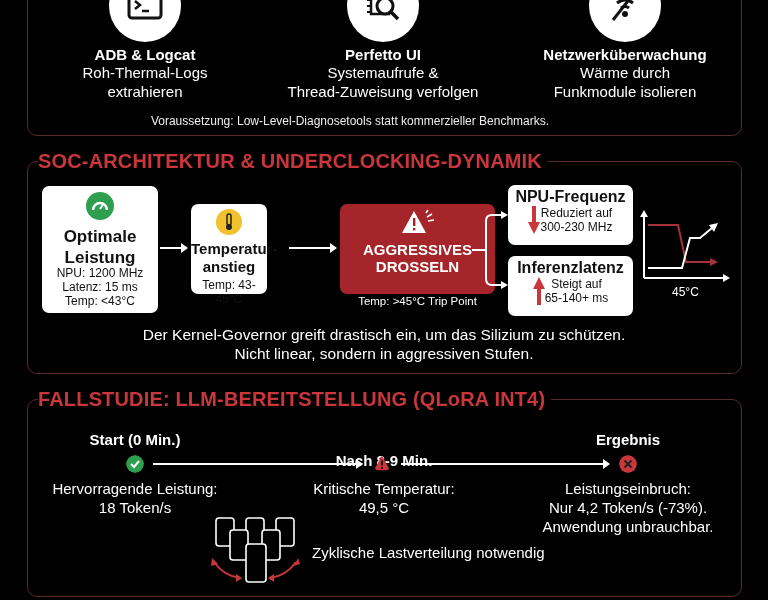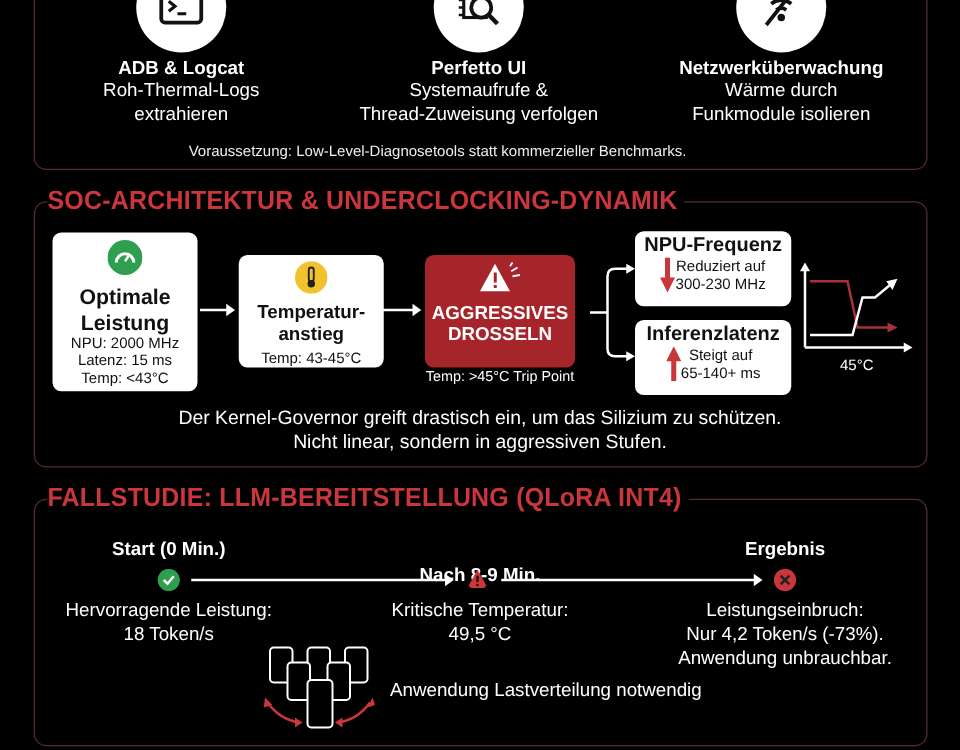--- a/index.html
+++ b/index.html
@@ -16,24 +16,24 @@
   .tool .name{font-weight:bold;font-size:15px;margin-top:4px;}
   .tool .desc{font-size:15px;line-height:19px;}
   .t1{left:35px;top:-30px;}
   .t2{left:273px;top:-30px;}
   .t3{left:515px;top:-30px;}
   .prereq{position:absolute;left:0;width:700px;top:114px;text-align:center;font-size:12px;color:#eee;}
   .box{position:absolute;background:#fff;color:#111;border-radius:7px;text-align:center;box-sizing:border-box;}
   .b-opt{left:42px;top:186px;width:116px;height:127px;}
   .b-opt .title{font-weight:bold;font-size:17px;line-height:17px;margin-top:4px;}
   .b-opt .line{font-size:12px;line-height:14px;}
-  .b-temp{left:191px;top:204px;width:116px;height:90px;}
+  .b-temp{left:191px;top:204px;width:76px;height:90px;}
   .b-temp .title{font-weight:bold;font-size:15px;line-height:16px;margin-top:2px;}
   .b-temp .line{font-size:12px;margin-top:3px;}
-  .b-agg{left:340px;top:204px;width:120px;height:90px;background:#a6252a;color:#fff;}
+  .b-agg{left:340px;top:204px;width:155px;height:90px;background:#a6252a;color:#fff;}
   .b-agg .title{font-weight:bold;font-size:15px;line-height:17px;}
   .b-agg .line{font-size:11.5px;margin-top:20px;}
   .b-npu{left:508px;top:185px;width:125px;height:60px;}
   .b-inf{left:508px;top:256px;width:125px;height:60px;}
   .b-npu .title,.b-inf .title{font-weight:bold;font-size:16px;margin-top:3px;}
   .small-row{display:flex;align-items:flex-end;justify-content:center;gap:0;font-size:12px;line-height:14px;}
   .arrow-h{position:absolute;height:2px;background:#fff;}
   .arrow-h::after{content:"";position:absolute;right:-2px;top:-4px;border-left:7px solid #fff;border-top:5px solid transparent;border-bottom:5px solid transparent;}
   .gov{position:absolute;left:0;width:768px;top:325px;text-align:center;font-size:15.5px;line-height:19px;}
   .tl-head{position:absolute;font-weight:bold;font-size:15px;text-align:center;width:200px;}
@@ -95,21 +95,21 @@
 <div class="section-title st2">SOC-ARCHITEKTUR &amp; UNDERCLOCKING-DYNAMIK</div>
 
 <div class="box b-opt">
   <svg width="28" height="28" viewBox="0 0 28 28" style="margin-top:6px">
       <circle cx="14" cy="14" r="14" fill="#2e9e4f"></circle>
       <path d="M7 18 a7 7 0 1 1 14 0" fill="none" stroke="#fff" stroke-width="2.5"></path>
       <line x1="14" y1="17" x2="18" y2="11" stroke="#fff" stroke-width="2"></line>
     </svg>
   <div class="title">Optimale</div>
   <div class="title">Leistung</div>
-  <div class="line">NPU: 2000 MHz</div>
+  <div class="line">NPU: 1200 MHz</div>
   <div class="line">Latenz: 15 ms</div>
   <div class="line">Temp: &lt;43°C</div>
 </div>
 
 <div class="arrow-h" style="left:160px;top:247px;width:26px;"></div>
 
 <div class="box b-temp">
   <svg width="26" height="26" viewBox="0 0 26 26" style="margin-top:5px">
       <circle cx="13" cy="13" r="13" fill="#f2c12e"></circle>
       <rect x="11" y="5" width="4" height="11" rx="2" fill="none" stroke="#222" stroke-width="1.5"></rect>
@@ -234,13 +234,13 @@
       <rect x="52" y="14" width="18" height="30" rx="3"></rect>
     <rect x="36" y="28" width="20" height="38" rx="3"></rect>
   </g>
   <path d="M4 46 q10 14 26 16" fill="none" stroke="#c9363c" stroke-width="2"></path>
     <polygon points="2,42 8,48 1,50" fill="#c9363c"></polygon>
     <polygon points="32,62 26,58 26,66" fill="#c9363c"></polygon>
   <path d="M60 62 q16 -2 26 -16" fill="none" stroke="#c9363c" stroke-width="2"></path>
     <polygon points="58,62 64,58 64,66" fill="#c9363c"></polygon>
     <polygon points="88,42 84,50 90,48" fill="#c9363c"></polygon>
 </svg>
-<div class="balance">Anwendung Lastverteilung notwendig</div>
+<div class="balance">Zyklische Lastverteilung notwendig</div>
 
 </body></html>

